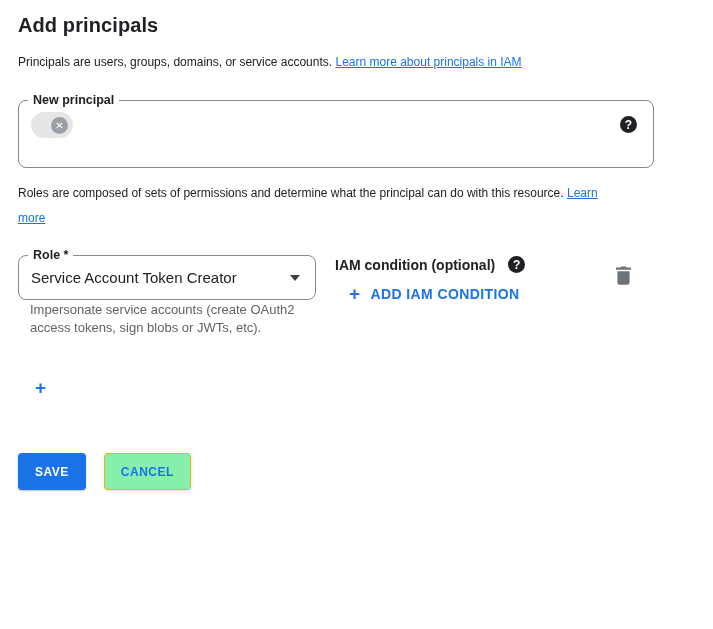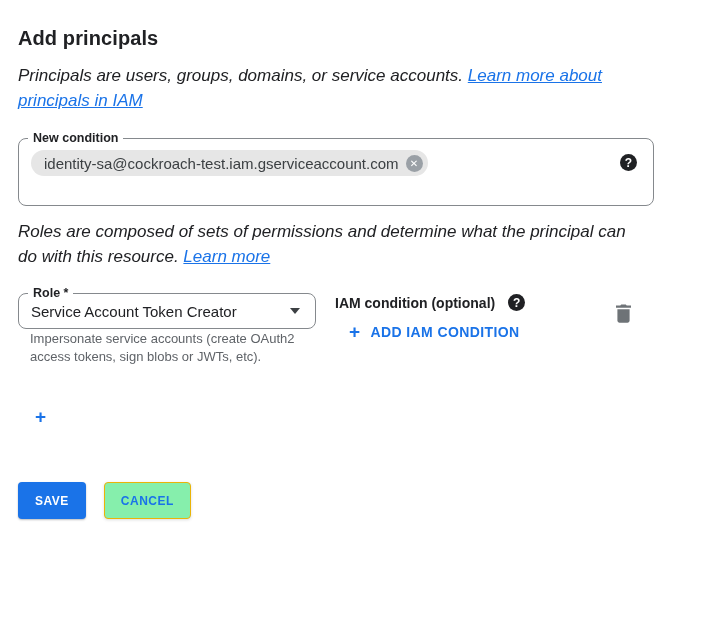--- a/index.html
+++ b/index.html
@@ -4,29 +4,29 @@
 <style>
   * { box-sizing: border-box; }
   html, body { margin: 0; padding: 0; }
   body {
     width: 713px; height: 629px;
     background: #ffffff;
     font-family: "Liberation Sans", sans-serif;
     color: #202124;
     overflow: hidden;
   }
-  .dialog { padding: 27px 18px 0 18px; position: relative; width: 713px; height: 629px; }
+  .dialog { padding: 14px 18px 0 18px; position: relative; width: 713px; height: 629px; }
 
   h1.title, h2.title {
     margin: 0; font-size: 20px; font-weight: 700; color: #202124; letter-spacing: .1px;
   }
   h2.title { margin-top: 39px; }
 
   p.desc {
-    margin: 13px 0 0 0; font-size: 17px; line-height: 25px; color: #202124; max-width: 646px; font-style: italic;
+    margin: 13px 0 0 0; font-size: 12px; line-height: 25px; color: #202124; max-width: 646px;
   }
   p.desc.roles { max-width: 610px; }
   .link { color: #1a73e8; text-decoration: underline; cursor: pointer; }
 
   
   .field {
     position: relative;
     border: 1px solid #85898d;
     border-radius: 8px;
     background: #fff;
@@ -59,21 +59,21 @@
     font-size: 12px; font-weight: 700;
     display: flex; align-items: center; justify-content: center;
     cursor: pointer; flex: 0 0 auto;
   }
   .principals-help { position: absolute; top: 15px; right: 16px; }
 
   
   .role-row { display: flex; margin-top: 24px; align-items: flex-start; }
   .role-col { width: 298px; flex: 0 0 auto; }
   .role-select {
-    height: 36px; width: 298px;
+    height: 45px; width: 298px;
     display: flex; align-items: center;
     padding: 0 15px 0 12px; cursor: pointer;
   }
   .role-value { flex: 1; font-size: 15px; color: #202124; white-space: nowrap; }
   .caret {
     width: 0; height: 0; margin-left: 8px;
     border-left: 5.5px solid transparent; border-right: 5.5px solid transparent;
     border-top: 6.5px solid #3c4043;
   }
   .role-help {
@@ -120,23 +120,22 @@
 
 <div class="dialog">
 
   <h1 class="title">Add principals</h1>
 
   <p class="desc">
     <span>Principals are users, groups, domains, or service accounts. </span><a class="link">Learn more about principals in IAM</a>
   </p>
 
   <div class="field principals-field">
-    <span class="field-label">New condition</span>
+    <span class="field-label">New principal</span>
     <div class="chip">
-      <span class="chip-text">identity-sa@cockroach-test.iam.gserviceaccount.com</span>
       <span class="chip-close">✕</span>
     </div>
     <span class="help-circle principals-help">?</span>
   </div>
 
 
   <p class="desc roles">
     <span>Roles are composed of sets of permissions and determine what the principal can do with this resource. </span><a class="link">Learn more</a>
   </p>
 

